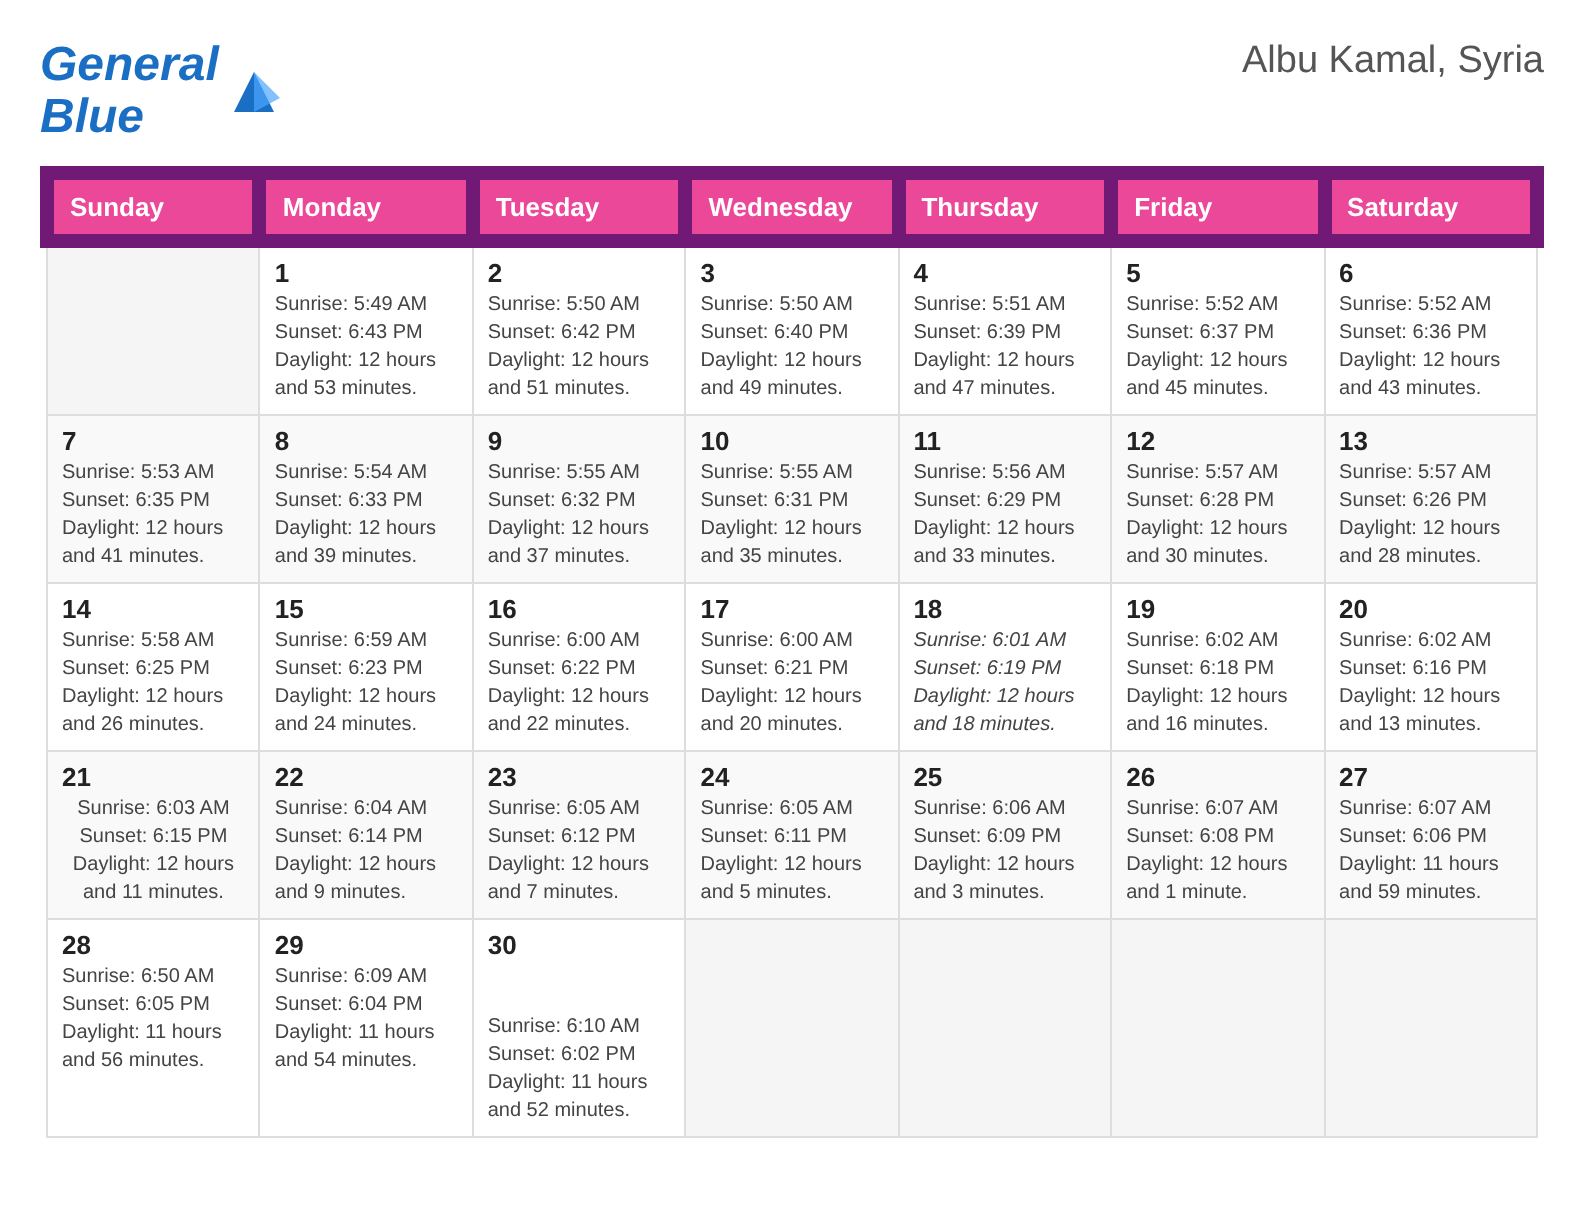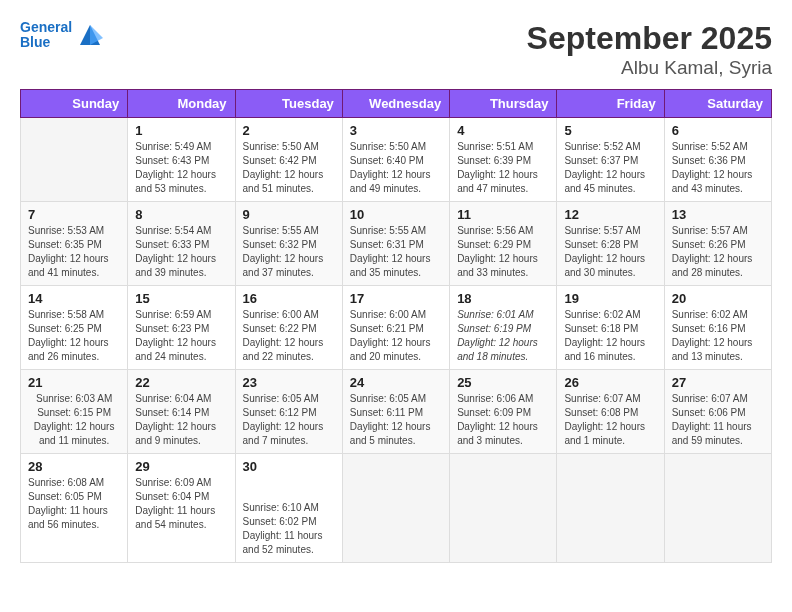--- a/index.html
+++ b/index.html
@@ -14,24 +14,25 @@
       display: flex;
       justify-content: space-between;
       align-items: flex-start;
       margin-bottom: 10px;
     }
     .logo {
       display: flex;
       align-items: center;
     }
     .logo-text {
-      font-size: 14px;
+      font-size: 24px;
       font-weight: bold;
       color: #333;
       line-height: 1.1;
+      font-style: italic;
     }
     .logo-text span {
       color: #1a6fc4;
     }
     .logo-icon {
       width: 30px;
       height: 30px;
       margin-left: 3px;
     }
     .title-block {
@@ -45,27 +46,27 @@
     .location {
       font-size: 19px;
       color: #555;
     }
     table {
       width: 100%;
       border-collapse: collapse;
       border: 1px solid #ccc;
     }
     thead tr th {
-      background-color: #8b5cf6;
+      background-color: #ec4899;
       color: #fff;
       font-size: 13px;
       font-weight: bold;
       padding: 6px 8px;
-      text-align: right;
-      border: 1px solid #701a75;
+      text-align: left;
+      border: 7px solid #701a75;
     }
     tbody tr td {
       vertical-align: top;
       padding: 5px 7px;
       font-size: 10.5px;
       color: #333;
       border: 1px solid #ddd;
       width: 14.28%;
       min-height: 80px;
       background: #fff;
@@ -99,21 +100,20 @@
         <span>General</span><br>
         <span style="color:#1a6fc4;margin-top:14px;">Blue</span>
       </div>
     </div>
     <svg class="logo-icon" viewBox="0 0 30 30" xmlns="http://www.w3.org/2000/svg">
       <polygon points="5,25 15,5 25,25" fill="#1a6fc4"></polygon>
       <polygon points="15,5 28,18 15,25" fill="#4da6ff" opacity="0.7"></polygon>
     </svg>
   </div>
   <div class="title-block">
-    <div class="month-title">September 2025</div>
     <div class="location">Albu Kamal, Syria</div>
   </div>
 </div>
 
 <table>
   <thead>
     <tr>
     <th>Sunday</th>
         <th>Monday</th>
         <th>Tuesday</th>
@@ -318,21 +318,21 @@
           <span class="day-num">27</span>
           <div class="day-info" style="white-space: pre-line;">Sunrise: 6:07 AM
 Sunset: 6:06 PM
 Daylight: 11 hours
 and 59 minutes.</div>
         </td>
       </tr>
       <tr>
         <td>
           <span class="day-num">28</span>
-          <div class="day-info" style="white-space: pre-line;">Sunrise: 6:08 AM
+          <div class="day-info" style="white-space: pre-line;">Sunrise: 6:50 AM
 Sunset: 6:05 PM
 Daylight: 11 hours
 and 56 minutes.</div>
         </td>
         <td>
           <span class="day-num">29</span>
           <div class="day-info" style="white-space: pre-line;">Sunrise: 6:09 AM
 Sunset: 6:04 PM
 Daylight: 11 hours
 and 54 minutes.</div>

